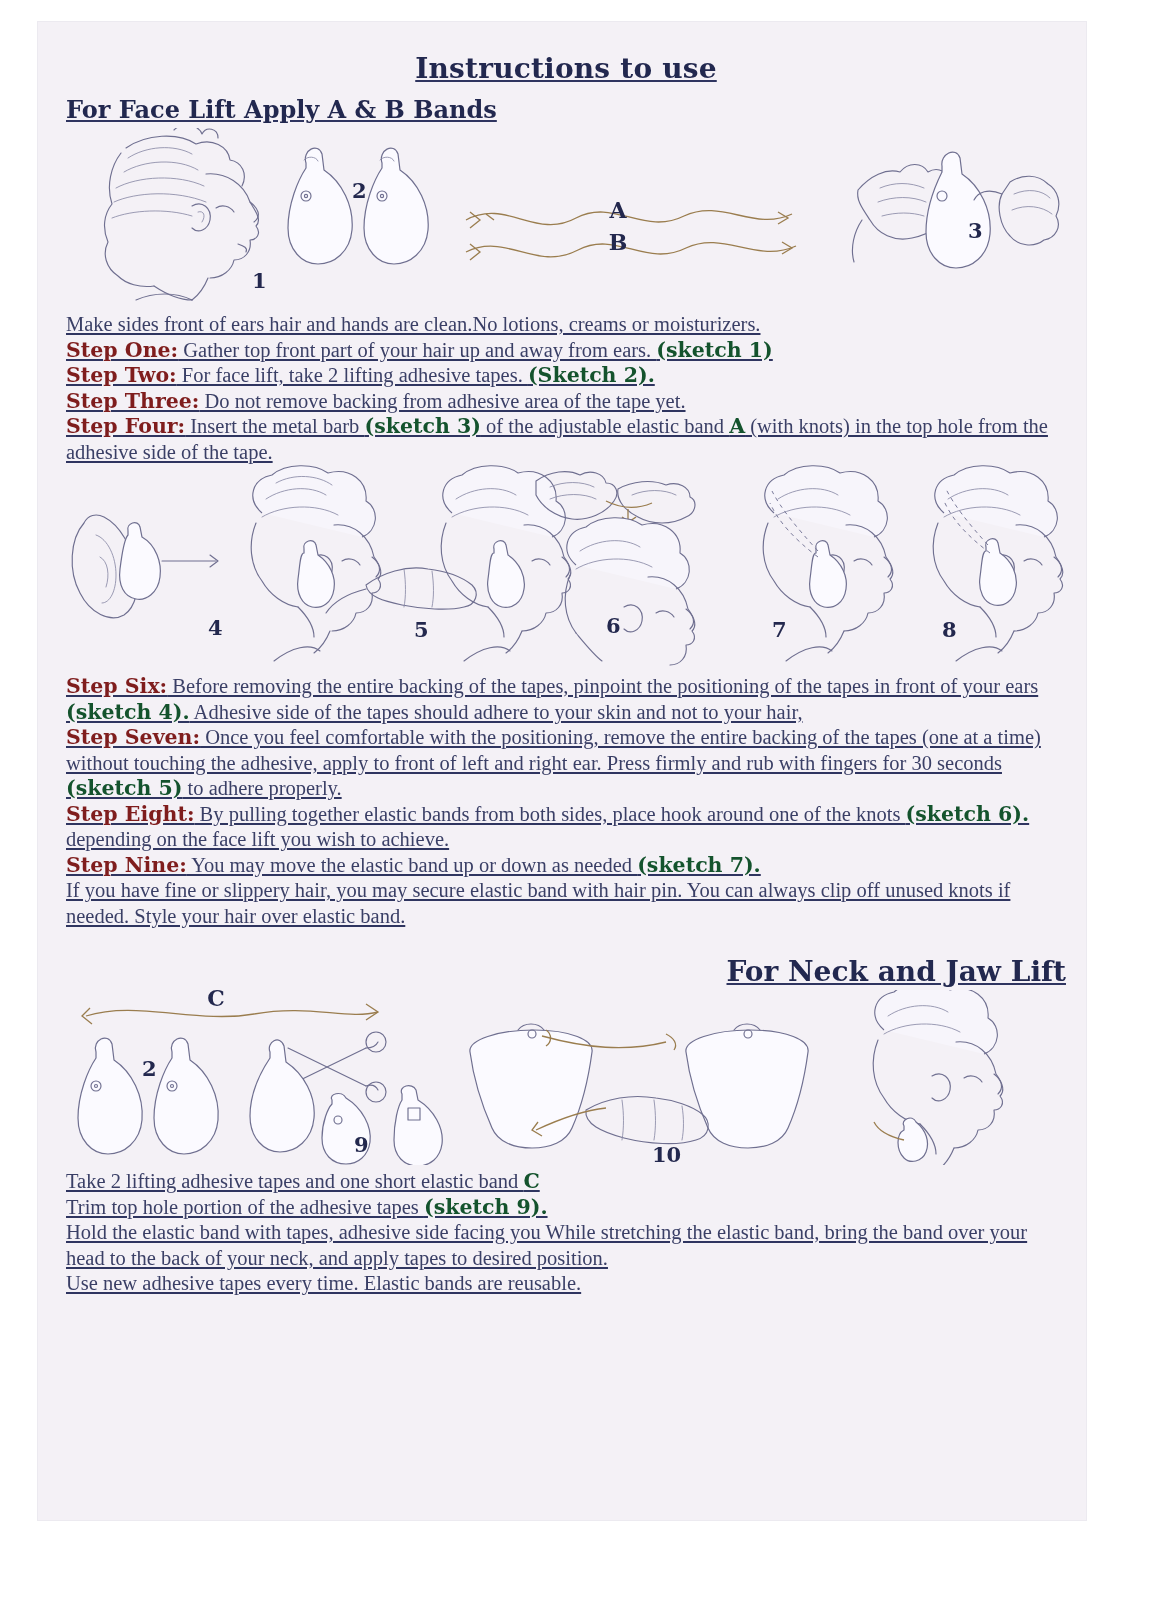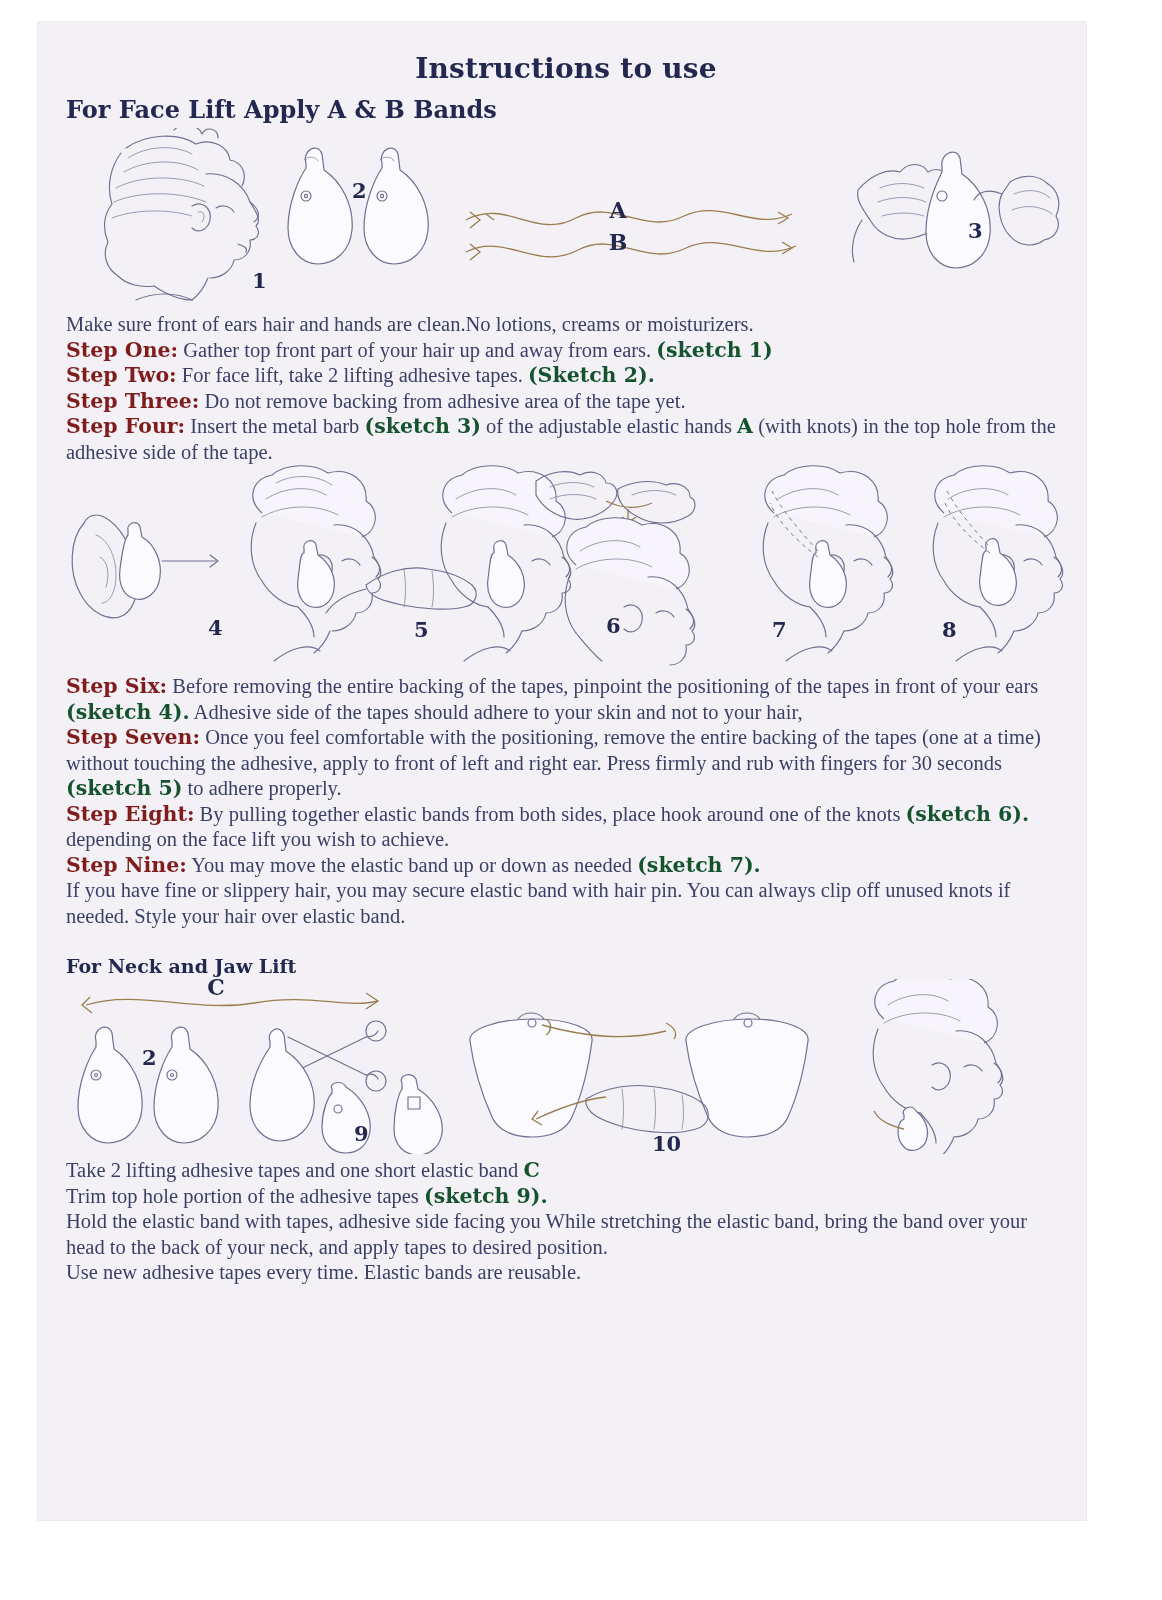--- a/index.html
+++ b/index.html
@@ -22,20 +22,21 @@
     width: 1048px;
     height: 1498px;
     background: #f4f1f6;
     box-shadow: 0 0 0 1px #eceaf0;
   }
   .inner {
     position: absolute;
     left: 28px;
     top: 18px;
     width: 1000px;
+    text-decoration: underline;
   }
   h1.title {
     font-family: "DejaVu Serif", serif;
     font-weight: bold;
     font-size: 28px;
     text-align: center;
     margin: 12px 0 10px 0;
     color: #22284f;
     letter-spacing: 0.2px;
   }
@@ -43,22 +44,22 @@
     font-family: "DejaVu Serif", serif;
     font-weight: bold;
     font-size: 24px;
     text-align: left;
     margin: 4px 0 4px 0;
     color: #22284f;
   }
   h2.section {
     font-family: "DejaVu Serif", serif;
     font-weight: bold;
-    font-size: 19px;
-    text-align: left;
+    font-size: 28px;
+    text-align: right;
     margin: 26px 0 2px 0;
     color: #22284f;
   }
   .figrow {
     position: relative;
     width: 1000px;
   }
   .figrow svg { display: block; }
   .body-text {
     font-family: "Liberation Serif", serif;
@@ -173,32 +174,32 @@
           <path class="sk" d="M944 54 C 956 46, 972 46, 982 56 C 992 62, 996 76, 990 88 C 996 98, 990 110, 978 112 C 968 120, 952 118, 944 108 C 934 98, 930 78, 936 66 Z"></path>
           <path class="sk-thin" d="M948 66 C 962 60, 976 62, 984 70"></path>
           <path class="sk-thin" d="M946 82 C 960 76, 976 78, 986 86"></path>
           <path class="sk" d="M936 66 C 922 60, 912 64, 908 72"></path>
           <text class="fignum" x="902" y="110">3</text>
         </g>
       </svg>
     </div>
 
     <div class="body-text">
-      <p>Make sure front of ears  hair and hands are clean.No lotions, creams or moisturizers.</p>
+      <p>Make sides front of ears  hair and hands are clean.No lotions, creams or moisturizers.</p>
       <p>
         <span class="lbl">Step One:</span><span> Gather top front part of your hair up and away from ears. </span><span class="b">(sketch 1)</span>
       </p>
       <p>
         <span class="lbl">Step Two:</span><span>  For face lift, take 2 lifting adhesive tapes. </span><span class="b">(Sketch 2).</span>
       </p>
       <p>
         <span class="lbl">Step Three:</span><span>  Do not remove backing from adhesive area of the tape yet.</span>
       </p>
       <p>
-        <span class="lbl">Step Four:</span><span>  Insert the metal barb </span><span class="b">(sketch 3)</span><span> of the adjustable elastic hands </span><span class="b">A</span><span> (with knots) in the top hole from the adhesive side of the tape.</span>
+        <span class="lbl">Step Four:</span><span>  Insert the metal barb </span><span class="b">(sketch 3)</span><span> of the adjustable elastic band </span><span class="b">A</span><span> (with knots) in the top hole from the adhesive side of the tape.</span>
       </p>
     </div>
 
     <div class="figrow">
       <svg width="1000" height="205" viewBox="0 0 1000 205">
 
         <g>
           <path class="sk" d="M18 58 C 4 74, 2 106, 14 128 C 24 148, 44 158, 58 150 C 70 142, 74 122, 70 104 C 66 82, 54 60, 38 52 C 30 48, 22 50, 18 58 Z"></path>
           <path class="sk-thin" d="M30 70 C 42 74, 50 92, 50 110 C 50 126, 44 138, 36 138"></path>
           <path class="sk-thin" d="M34 92 C 42 96, 44 110, 40 122"></path>

